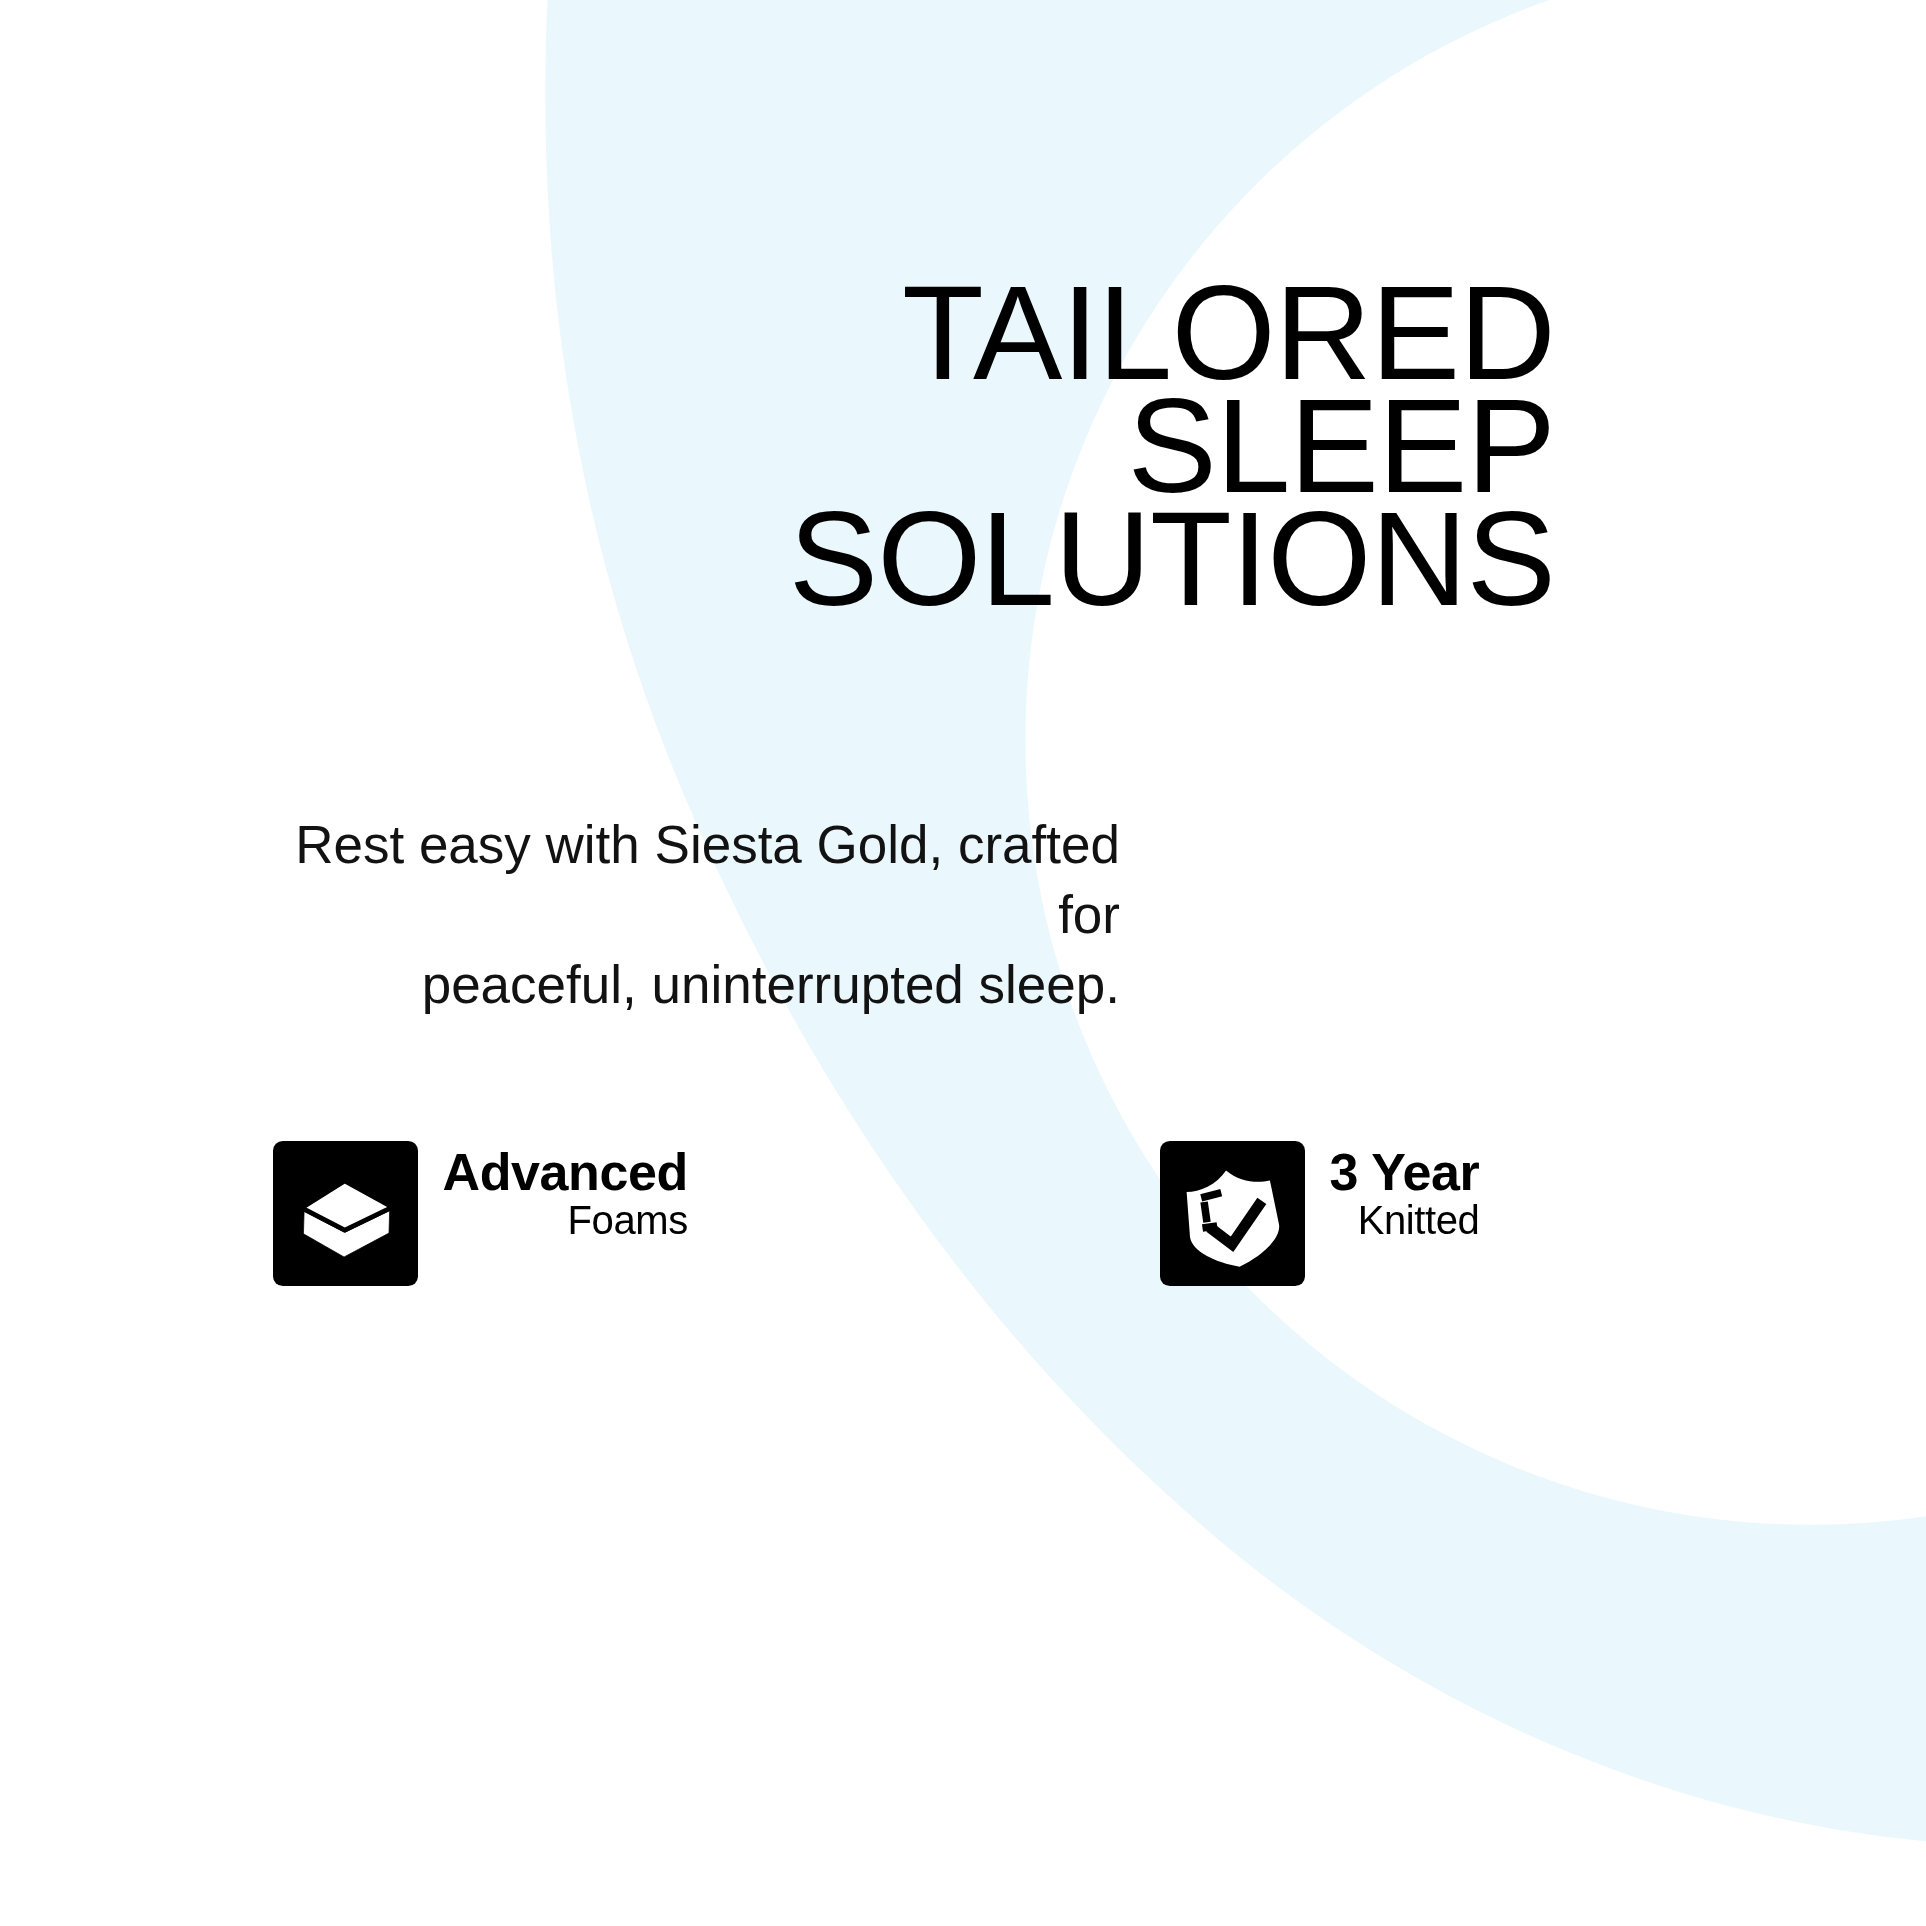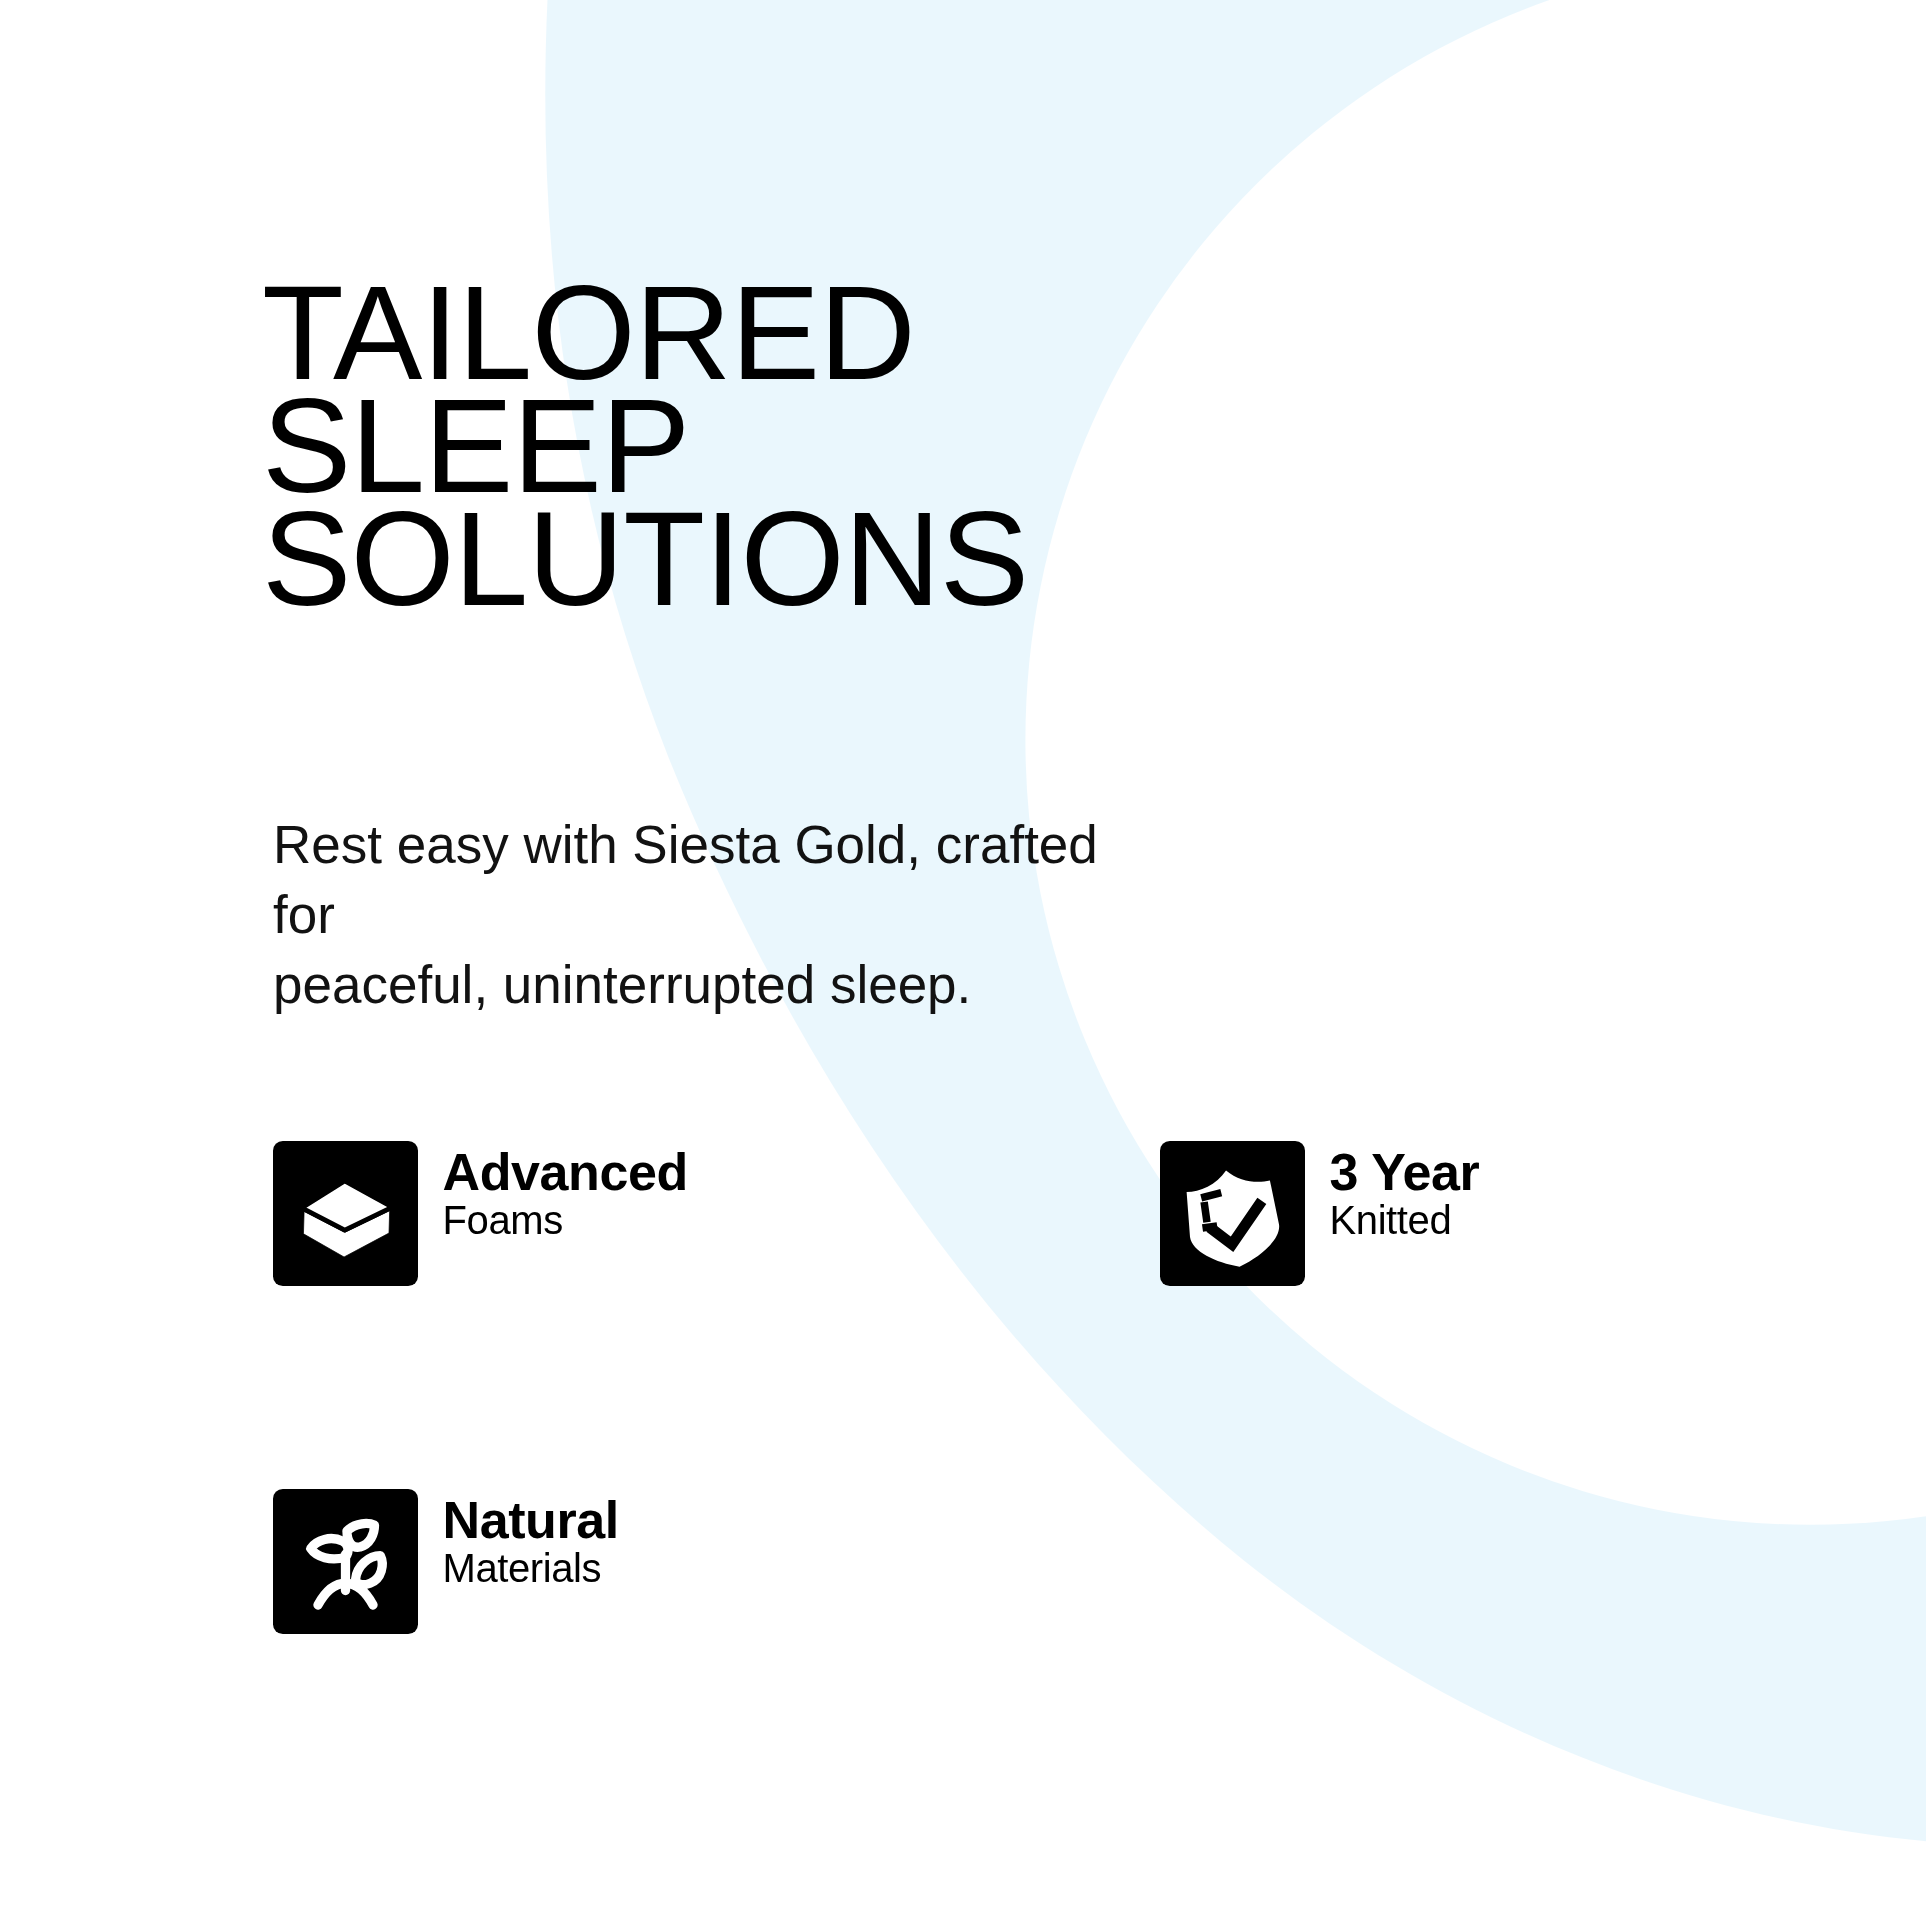--- a/index.html
+++ b/index.html
@@ -8,20 +8,21 @@
     background: #ffffff;
   }
   #poster {
     position: relative;
     width: 1926px;
     height: 1926px;
     background: #ffffff;
     overflow: hidden;
     font-family: "Liberation Sans", "DejaVu Sans", sans-serif;
     color: #000000;
+    text-align: right;
   }
 
   
   .bg-blob {
     position: absolute;
     inset: 0;
     width: 1926px;
     height: 1926px;
     pointer-events: none;
   }
@@ -192,38 +193,16 @@
           </g>
         </svg>
       </div>
       <div class="feature-text">
         <span class="feature-title">3 Year</span>
         <span class="feature-sub">Knitted</span>
       </div>
     </div>
 
 
-    <div class="feature">
-      <div class="feature-icon">
-        <svg viewBox="0 0 100 100" aria-hidden="true">
-          <g fill="none" stroke="#ffffff" stroke-width="6.4" stroke-linecap="round" stroke-linejoin="round">
-
-            <path d="M50 45 L50 70"></path>
-
-            <path d="M51 29 C57 23, 66 23, 70 25 C70 31, 67 38, 60 40 C55 41, 51 37, 51 29 Z"></path>
-
-            <path d="M50 47 C40 50, 30 47, 26 41 C30 35, 40 32, 48 36 C52 38, 53 43, 50 47 Z"></path>
-
-            <path d="M57 62 C58 53, 66 46, 74 46 C77 52, 75 62, 67 65 C62 67, 57 66, 57 62 Z"></path>
-
-            <path d="M31 80 C37 69, 44 65, 50 65 C56 65, 63 69, 69 80"></path>
-          </g>
-        </svg>
-      </div>
-      <div class="feature-text">
-        <span class="feature-title">Natural</span>
-        <span class="feature-sub">Materials</span>
-      </div>
-    </div>
 
   </div>
 </div>
 
 
 </body></html>

